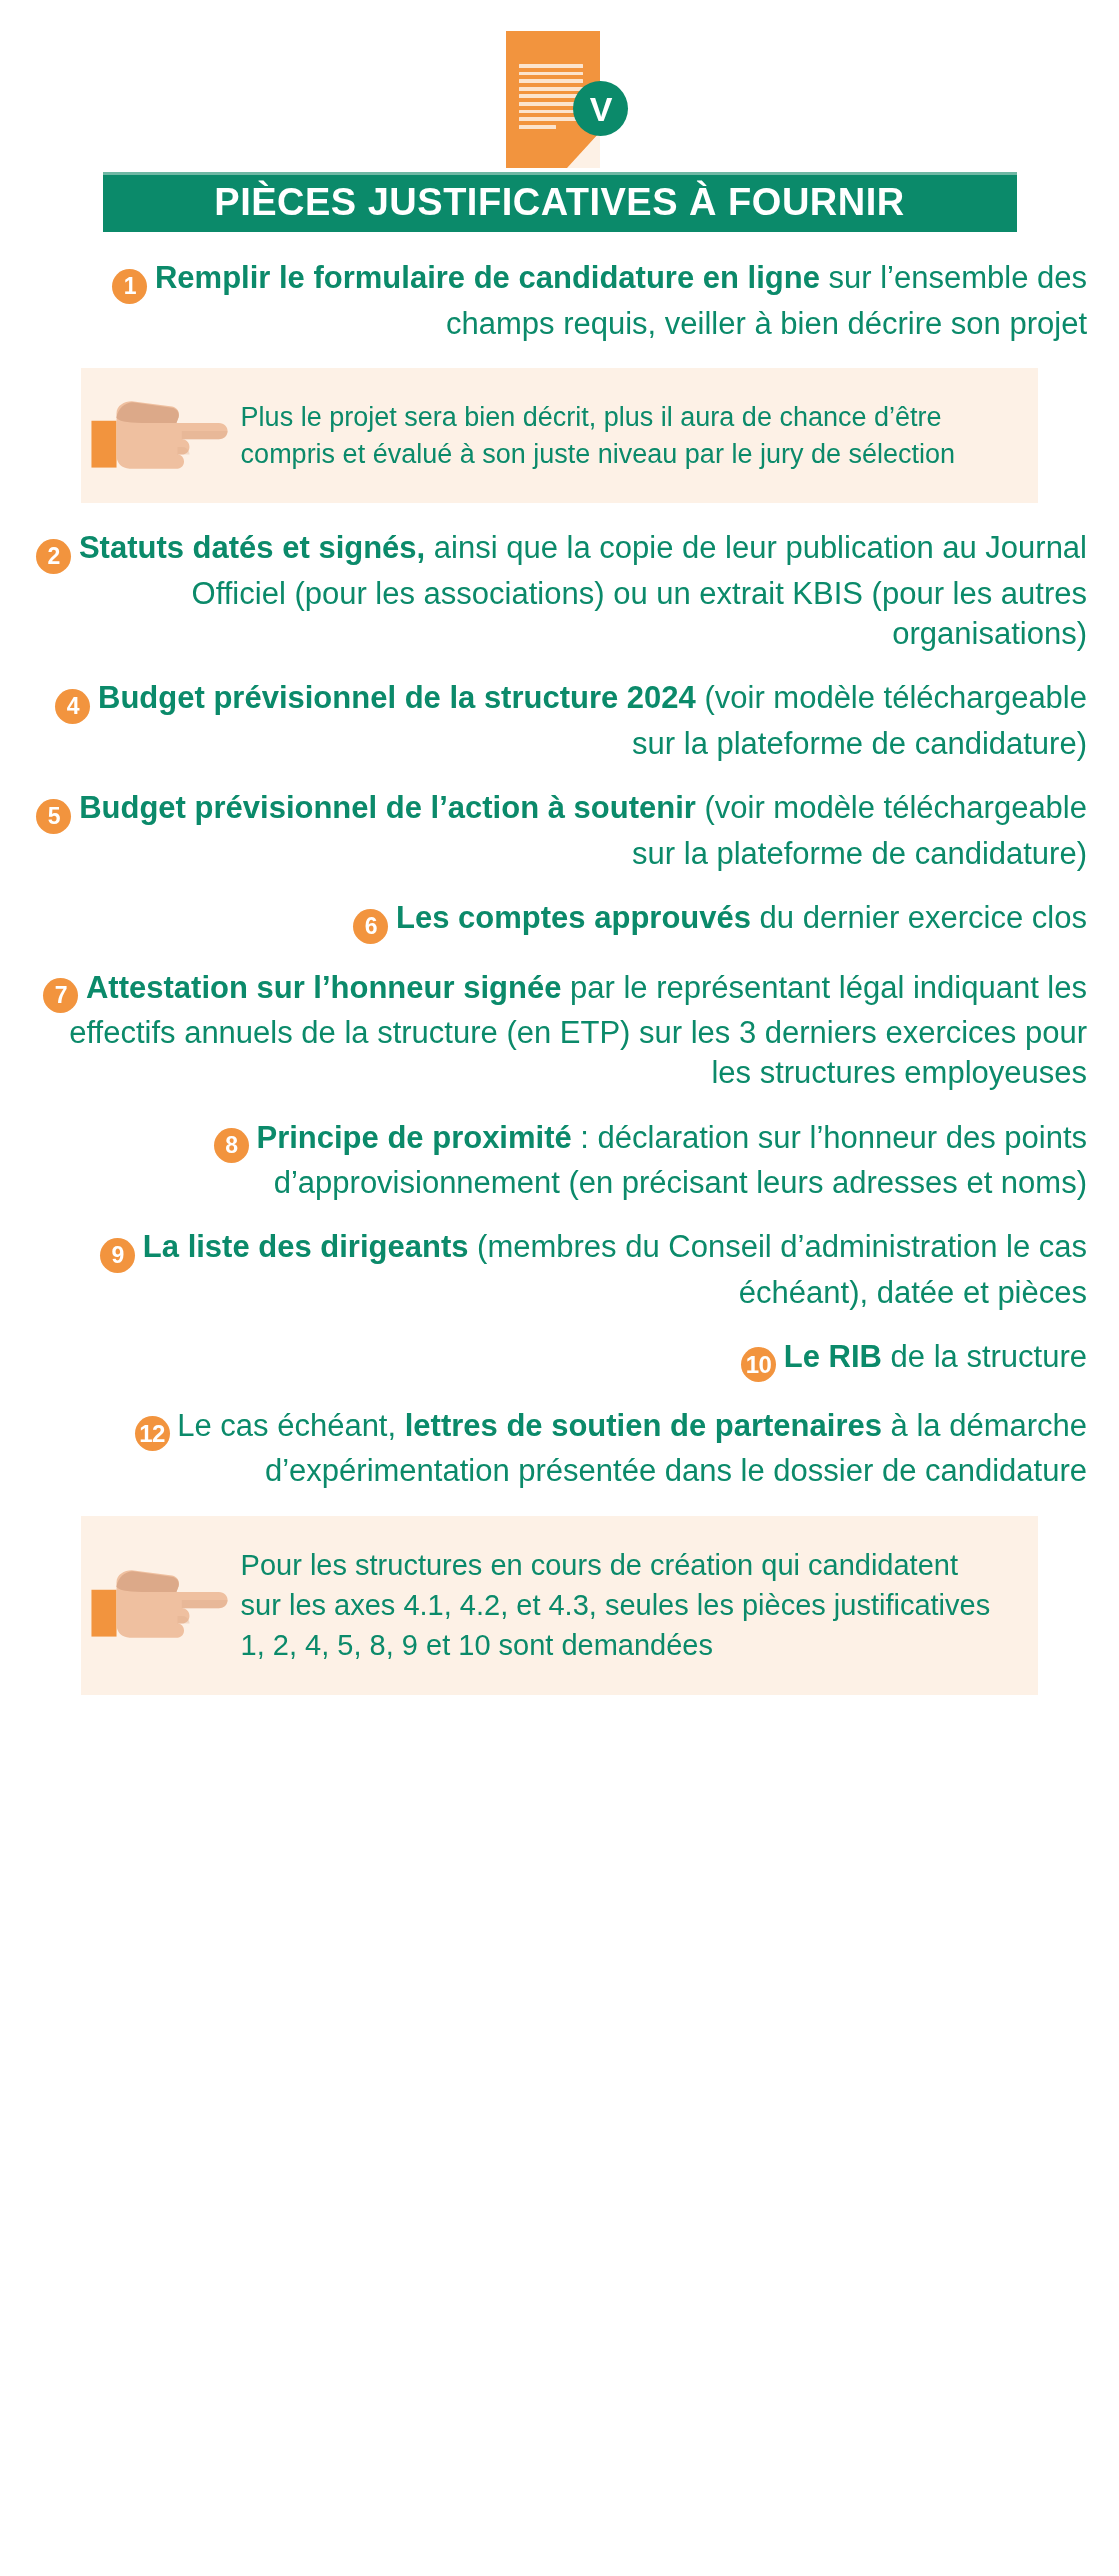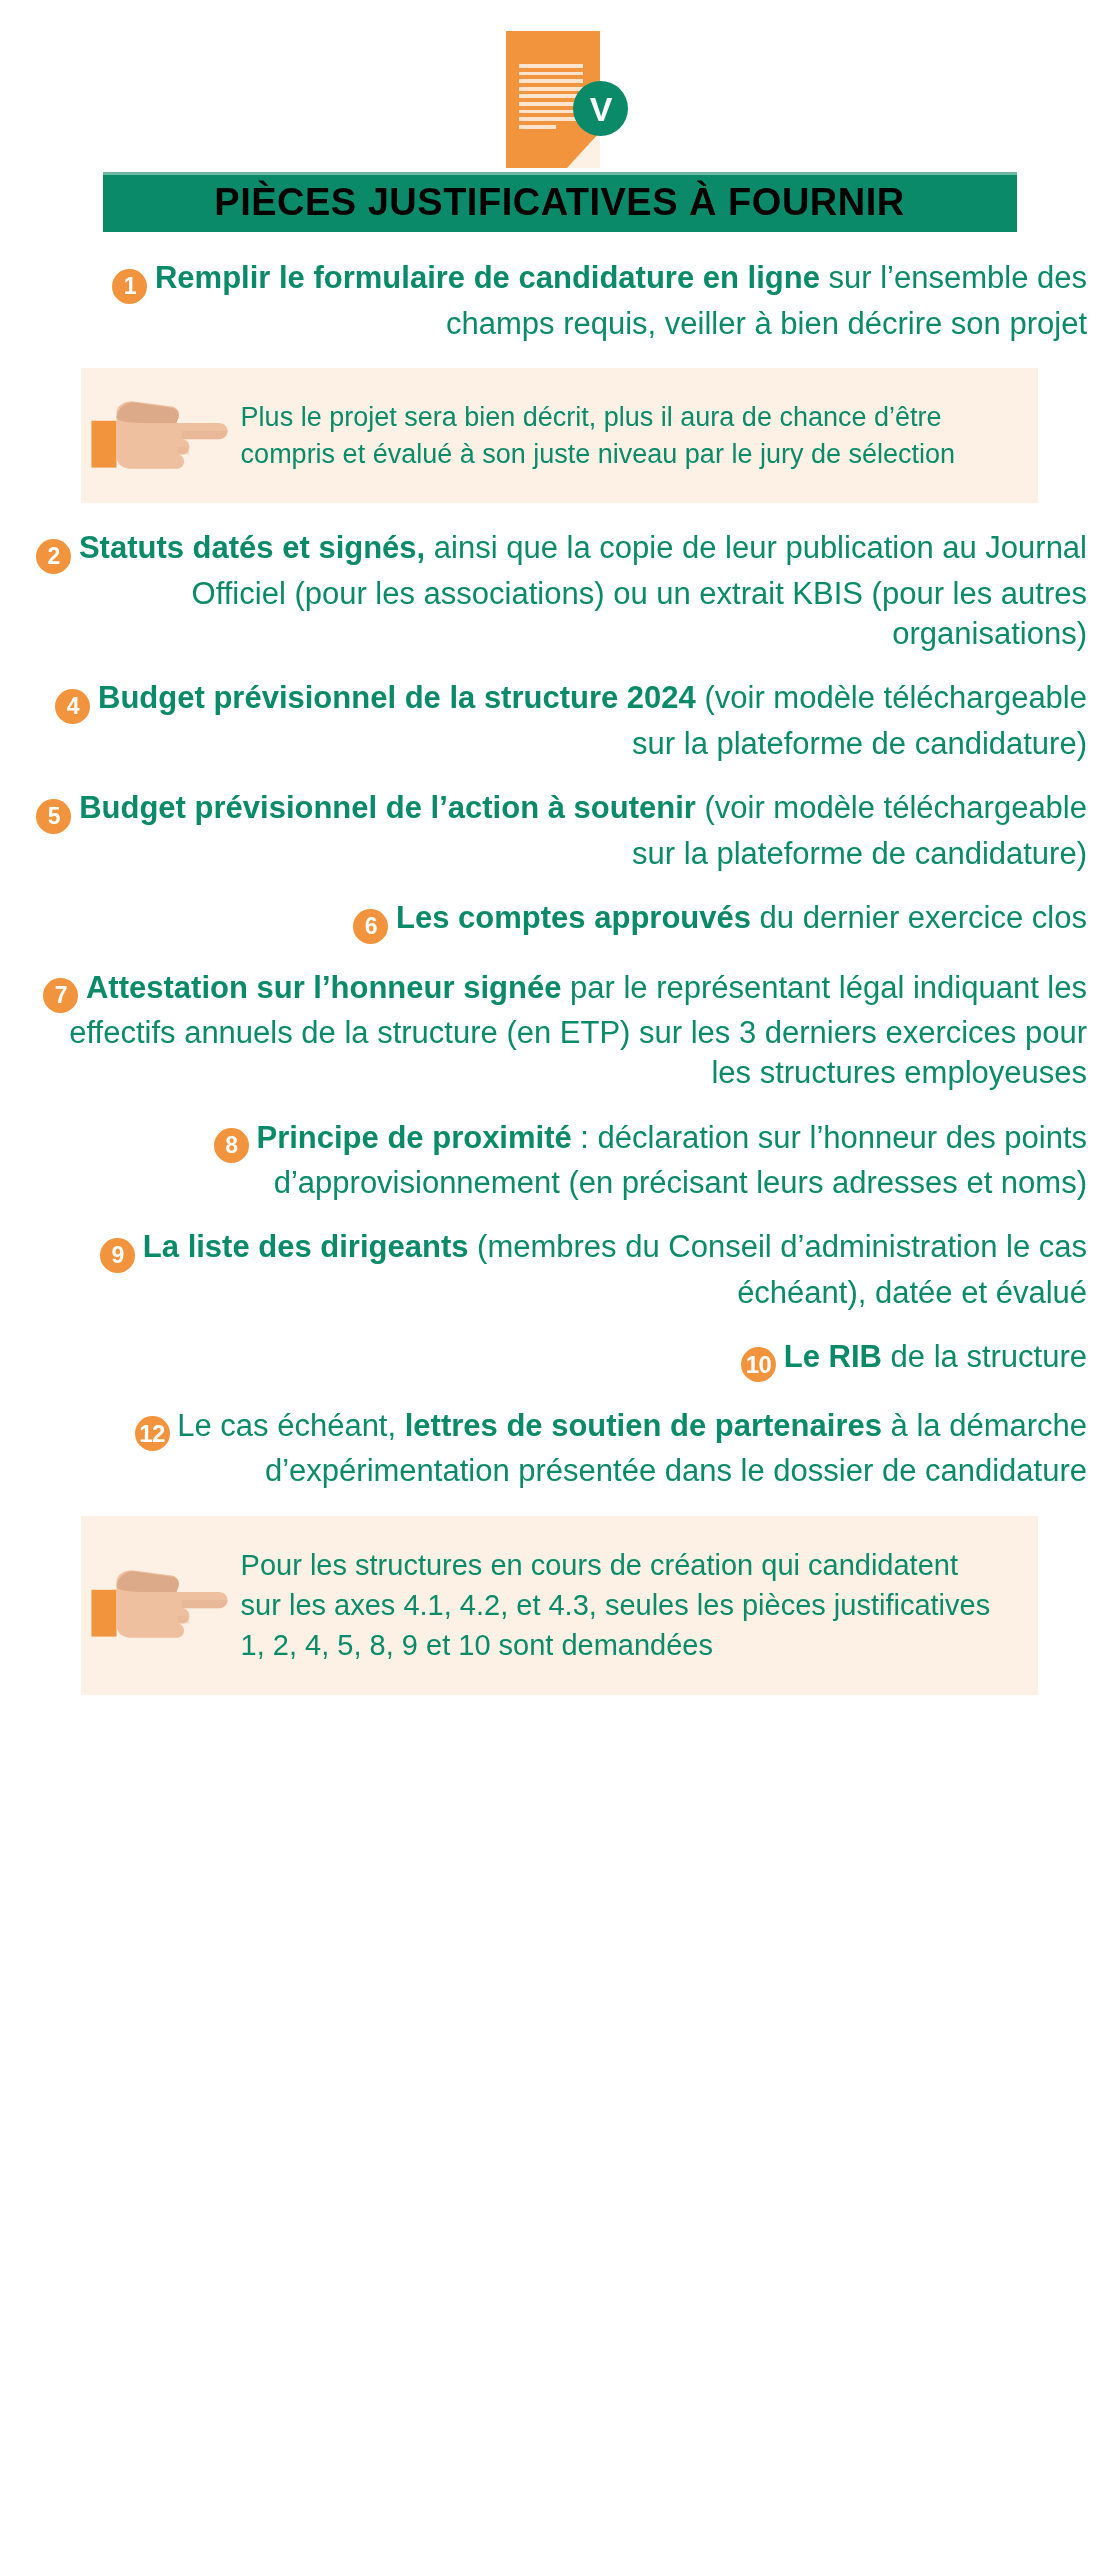--- a/index.html
+++ b/index.html
@@ -93,21 +93,21 @@
   
   .banner{
     margin:7.7px auto 0;
     width:914px;
     background:var(--green);
     border-top:3.3px solid var(--green-light);
     text-align:center;
     padding:8.7px 5.5px 11px;
   }
   .banner h1{
-    color:#000000;
+    color:#ffffff;
     font-size:38px;
     font-weight:bold;
     letter-spacing:0.5px;
     line-height:1;
     white-space:nowrap;
   }
 
   
   .list{
     padding:0 32px;
@@ -239,21 +239,21 @@
 
     <p class="item">
       <span class="num">7</span><b>Attestation sur l’honneur signée</b><span class="reg"> par le représentant légal indiquant les effectifs annuels de la structure (en ETP) sur les 3 derniers exercices pour les structures employeuses</span>
     </p>
 
     <p class="item">
       <span class="num">8</span><b>Principe de proximité</b><span class="reg"> : déclaration sur l’honneur des points d’approvisionnement (en précisant leurs adresses et noms)</span>
     </p>
 
     <p class="item">
-      <span class="num">9</span><b>La liste des dirigeants</b><span class="reg"> (membres du Conseil d’administration le cas échéant), datée et évalué</span>
+      <span class="num">9</span><b>La liste des dirigeants</b><span class="reg"> (membres du Conseil d’administration le cas échéant), datée et pièces</span>
     </p>
 
     <p class="item">
       <span class="num wide">10</span><b>Le RIB</b><span class="reg"> de la structure</span>
     </p>
 
 
     <p class="item">
       <span class="num wide">12</span><span class="reg">Le cas échéant, </span><b>lettres de soutien de partenaires</b><span class="reg"> à la démarche d’expérimentation présentée dans le dossier de candidature</span>
     </p>

